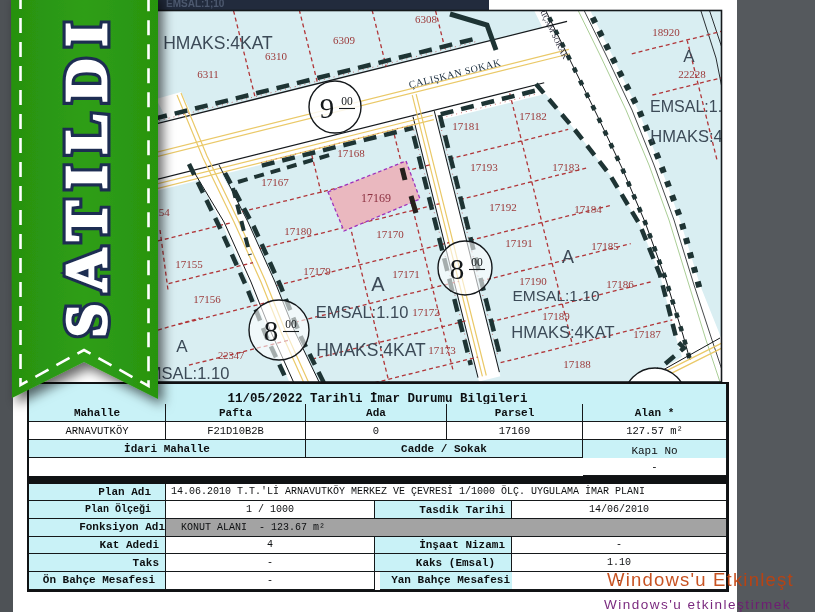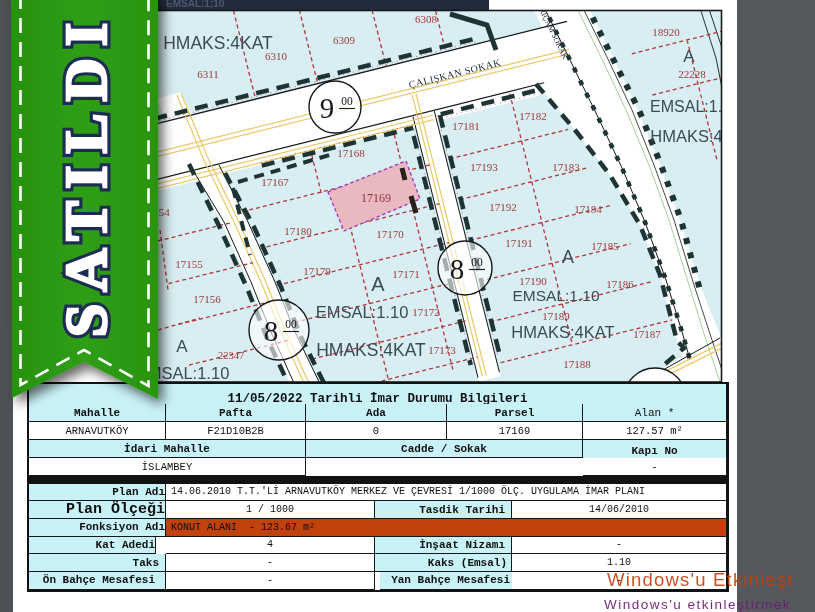--- a/index.html
+++ b/index.html
@@ -247,57 +247,56 @@
 
 <div class="abs" style="left:27px;top:382px;width:698px;height:206px;background:#fff;border:2px solid #101214;box-sizing:content-box;">
 <div class="abs" style="left:0;top:0;width:698px;height:206px;">
 
 <div class="cell " style="left:0px;top:0px;width:698px;height:30px;background:#c9f2f7;font-size:12.5px;font-weight:bold;justify-content:center;">11/05/2022 Tarihli İmar Durumu Bilgileri</div>
 
 <div class="cell " style="left:0px;top:20px;width:137px;height:18px;background:#c9f2f7;font-size:11px;font-weight:bold;justify-content:center;">Mahalle</div>
 <div class="cell " style="left:137px;top:20px;width:140px;height:18px;background:#c9f2f7;font-size:11px;font-weight:bold;justify-content:center;">Pafta</div>
 <div class="cell " style="left:277px;top:20px;width:141px;height:18px;background:#c9f2f7;font-size:11px;font-weight:bold;justify-content:center;">Ada</div>
 <div class="cell " style="left:418px;top:20px;width:136px;height:18px;background:#c9f2f7;font-size:11px;font-weight:bold;justify-content:center;">Parsel</div>
-<div class="cell " style="left:554px;top:20px;width:144px;height:18px;background:#c9f2f7;font-size:11px;font-weight:normal;justify-content:center;">Alan *</div>
+<div class="cell " style="left:554px;top:20px;width:144px;height:18px;background:#c9f2f7;font-size:11px;font-weight:bold;justify-content:center;">Alan *</div>
 
 <div class="cell " style="left:0px;top:38px;width:137px;height:18px;background:#fff;font-size:10.5px;justify-content:center;">ARNAVUTKÖY</div>
 <div class="cell " style="left:137px;top:38px;width:140px;height:18px;background:#fff;font-size:10.5px;justify-content:center;">F21D10B2B</div>
 <div class="cell " style="left:277px;top:38px;width:141px;height:18px;background:#fff;font-size:10.5px;justify-content:center;">0</div>
 <div class="cell " style="left:418px;top:38px;width:136px;height:18px;background:#fff;font-size:10.5px;justify-content:center;">17169</div>
 <div class="cell " style="left:554px;top:38px;width:144px;height:18px;background:#fff;font-size:10.5px;justify-content:center;">127.57 m²</div>
 
 <div class="cell " style="left:0px;top:56px;width:277px;height:18px;background:#c9f2f7;font-size:11px;font-weight:bold;justify-content:center;">İdari Mahalle</div>
 <div class="cell " style="left:277px;top:56px;width:277px;height:18px;background:#c9f2f7;font-size:11px;font-weight:bold;justify-content:center;">Cadde / Sokak</div>
-<div class="cell " style="left:554px;top:56px;width:144px;height:22px;background:#c9f2f7;font-size:11px;font-weight:bold;justify-content:center;">Kapı No</div>
-
-<div class="cell " style="left:0px;top:74px;width:277px;height:18px;background:#fff;font-size:10.5px;justify-content:center;">İSLAMBEY</div>
+<div class="cell " style="left:554px;top:56px;width:144px;height:22px;background:#c9f2f7;font-size:11px;font-weight:normal;justify-content:center;">Kapı No</div>
+
 <div class="cell " style="left:277px;top:74px;width:277px;height:18px;background:#fff;font-size:10.5px;justify-content:center;margin-top:34px;">AYSEVEN</div>
 <div class="cell " style="left:554px;top:74px;width:144px;height:18px;background:#fff;font-size:10.5px;justify-content:center;">-</div>
 
 <div style="position:absolute;left:-2px;top:92px;width:702px;height:7.5px;background:#101214;"></div>
 
-<div class="cell " style="left:0px;top:99.5px;width:137px;height:17.7px;background:#c9f2f7;font-size:11px;font-weight:bold;justify-content:flex-end;padding-right:0;">Plan Adı</div>
+<div class="cell " style="left:0px;top:99.5px;width:137px;height:17.7px;background:#c9f2f7;font-size:11px;font-weight:bold;justify-content:flex-end;padding-right:14px;">Plan Adı</div>
 <div class="cell " style="left:137px;top:99.5px;width:561px;height:17.7px;background:#fff;font-size:10px;justify-content:flex-start;padding-left:5px;">14.06.2010 T.T.'Lİ ARNAVUTKÖY MERKEZ VE ÇEVRESİ 1/1000 ÖLÇ. UYGULAMA İMAR PLANI</div>
 
-<div class="cell " style="left:0px;top:117.2px;width:137px;height:17.7px;background:#c9f2f7;font-size:15px;font-weight:bold;justify-content:flex-end;padding-right:0;">Plan Ölçeği</div>
+<div class="cell " style="left:0px;top:117.2px;width:137px;height:17.7px;background:#c9f2f7;font-size:10px;font-weight:bold;justify-content:flex-end;padding-right:14px;">Plan Ölçeği</div>
 <div class="cell " style="left:137px;top:117.2px;width:209px;height:17.7px;background:#fff;font-size:10px;justify-content:center;">1 / 1000</div>
 <div class="cell " style="left:346px;top:117.2px;width:137px;height:17.7px;background:#c9f2f7;font-size:11px;font-weight:bold;justify-content:flex-end;padding-right:6px;">Tasdik Tarihi</div>
 <div class="cell " style="left:483px;top:117.2px;width:215px;height:17.7px;background:#fff;font-size:10px;justify-content:center;">14/06/2010</div>
 
 <div class="cell " style="left:0px;top:134.9px;width:137px;height:17.7px;background:#c9f2f7;font-size:11px;font-weight:bold;justify-content:flex-end;">Fonksiyon Adı</div>
-<div class="cell " style="left:137px;top:134.9px;width:561px;height:17.7px;background:#c2410c;font-size:10px;justify-content:flex-start;padding-left:5px;">KONUT ALANI&nbsp;&nbsp;- 123.67 m²</div>
-
-<div class="cell " style="left:0px;top:152.6px;width:127px;height:17.7px;background:#c9f2f7;font-size:11px;font-weight:bold;justify-content:flex-end;">Kat Adedi</div>
+<div class="cell " style="left:137px;top:134.9px;width:561px;height:17.7px;background:#a3a3a3;font-size:10px;justify-content:flex-start;padding-left:15px;">KONUT ALANI&nbsp;&nbsp;- 123.67 m²</div>
+
+<div class="cell " style="left:0px;top:152.6px;width:137px;height:17.7px;background:#c9f2f7;font-size:11px;font-weight:bold;justify-content:flex-end;padding-right:6px;">Kat Adedi</div>
 <div class="cell " style="left:137px;top:152.6px;width:209px;height:17.7px;background:#fff;font-size:10px;justify-content:center;">4</div>
 <div class="cell " style="left:346px;top:152.6px;width:137px;height:17.7px;background:#c9f2f7;font-size:11px;font-weight:bold;justify-content:flex-end;padding-right:6px;">İnşaat Nizamı</div>
 <div class="cell " style="left:483px;top:152.6px;width:215px;height:17.7px;background:#fff;font-size:10px;justify-content:center;">-</div>
 
 <div class="cell " style="left:0px;top:170.3px;width:137px;height:17.7px;background:#c9f2f7;font-size:11px;font-weight:bold;justify-content:flex-end;padding-right:6px;">Taks</div>
 <div class="cell " style="left:137px;top:170.3px;width:209px;height:17.7px;background:#fff;font-size:10px;justify-content:center;">-</div>
-<div class="cell " style="left:346px;top:170.3px;width:137px;height:17.7px;background:#c9f2f7;font-size:11px;font-weight:bold;justify-content:flex-end;padding-right:4px;">Kaks (Emsal)</div>
+<div class="cell " style="left:346px;top:170.3px;width:137px;height:17.7px;background:#c9f2f7;font-size:11px;font-weight:bold;justify-content:flex-end;padding-right:16px;">Kaks (Emsal)</div>
 <div class="cell " style="left:483px;top:170.3px;width:215px;height:17.7px;background:#fff;font-size:10px;justify-content:center;">1.10</div>
 
 <div class="cell " style="left:0px;top:188px;width:137px;height:17.7px;background:#c9f2f7;font-size:11px;font-weight:bold;justify-content:flex-end;padding-right:10px;">Ön Bahçe Mesafesi</div>
 <div class="cell " style="left:137px;top:188px;width:209px;height:17.7px;background:#fff;font-size:10px;justify-content:center;">-</div>
 <div class="cell " style="left:351px;top:188px;width:137px;height:17.7px;background:#c9f2f7;font-size:11px;font-weight:bold;justify-content:flex-end;padding-right:6px;">Yan Bahçe Mesafesi</div>
 <div class="cell " style="left:483px;top:188px;width:215px;height:17.7px;background:#fff;font-size:10px;justify-content:center;">-</div>
 </div>
 </div>
 
 <div class="abs" style="left:607px;top:569px;font-family:'Liberation Sans',sans-serif;font-size:18.5px;letter-spacing:1.2px;color:#c2410c;opacity:0.9;white-space:nowrap;z-index:30;">Windows'u Etkinleşt</div>

